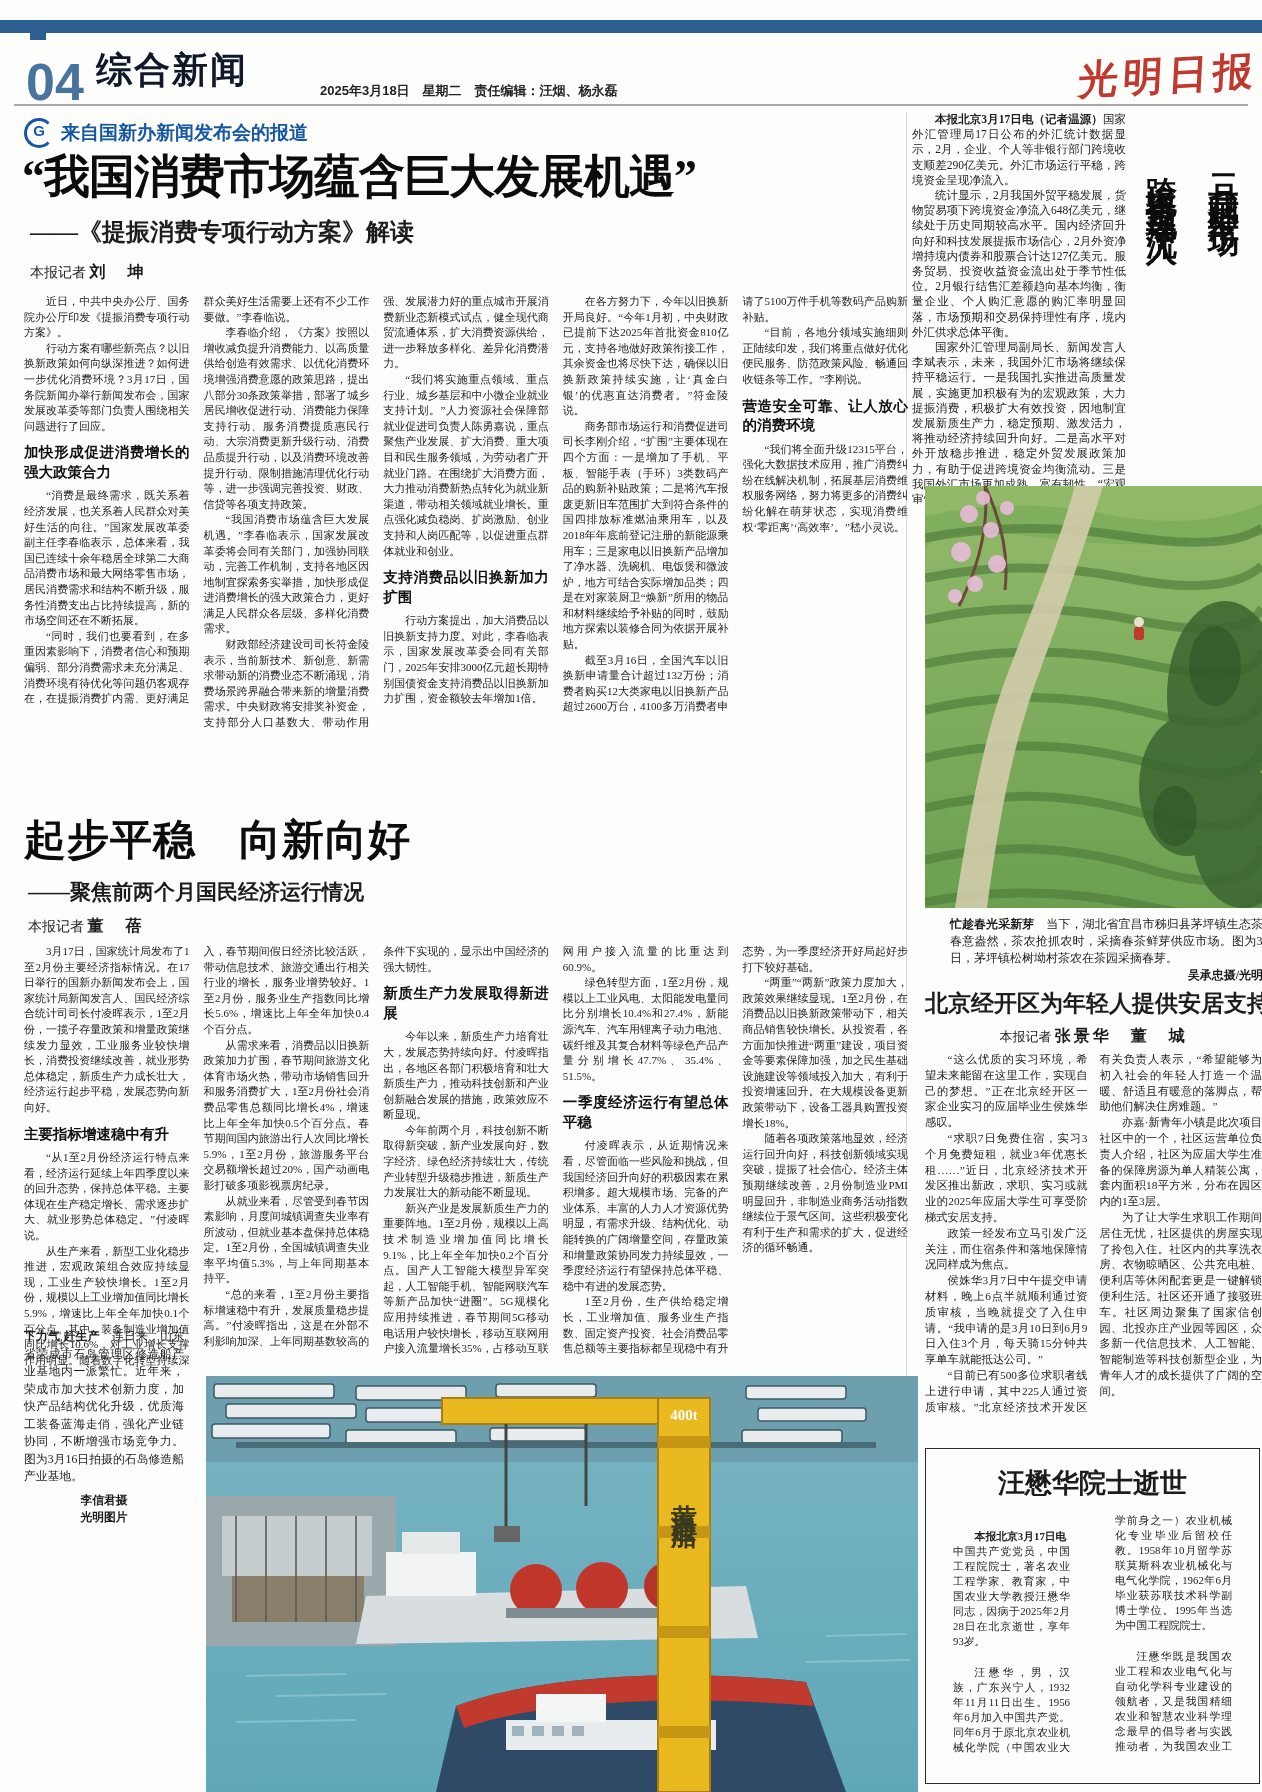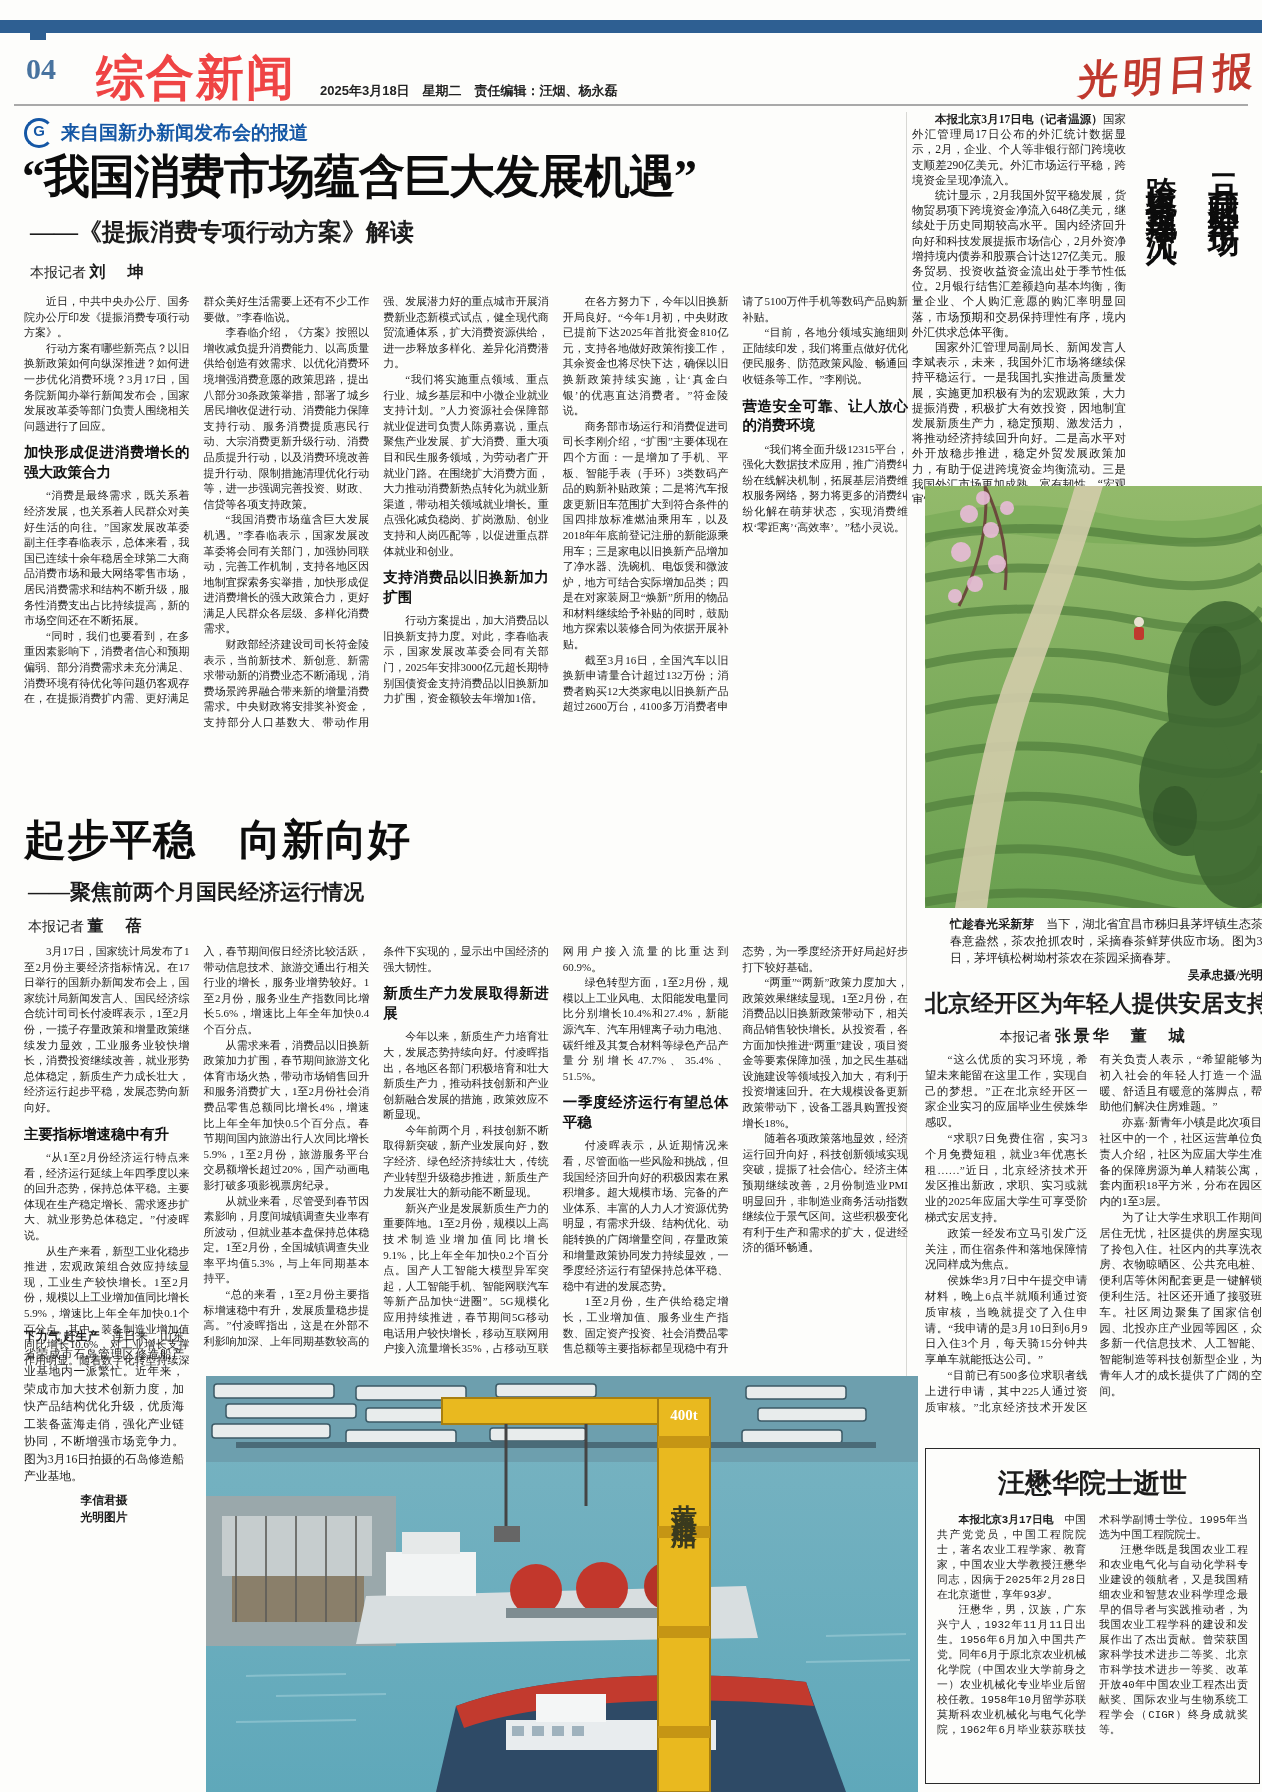--- a/index.html
+++ b/index.html
@@ -2,22 +2,22 @@
 <html><head>
 <meta charset="utf-8">
 <style>
   html,body{margin:0;padding:0;background:#e8e8e4;}
   .page{position:relative;width:1262px;height:1792px;background:#fdfdfb;margin:0 auto;
         font-family:"Liberation Serif","DejaVu Serif",serif;color:#1c1c1c;overflow:hidden;}
   .abs{position:absolute;}
   
   .topbar{left:0;top:20px;width:1262px;height:13px;background:#2e5f92;}
   .topbar-tab{left:30px;top:33px;width:16px;height:7px;background:#2e5f92;}
-  .page-no{left:26px;top:52px;font-size:30px;font-weight:700;color:#48739f;font-family:Liberation Serif, serif;}
-  .section-name{left:96px;top:46px;font-size:48px;font-weight:900;color:#ef4444;font-family:"Liberation Sans",sans-serif;letter-spacing:2px;}
+  .page-no{left:26px;top:52px;font-size:52px;font-weight:700;color:#48739f;font-family:Liberation Sans, sans-serif;}
+  .section-name{left:96px;top:46px;font-size:36px;font-weight:900;color:#0f172a;font-family:"Liberation Sans",sans-serif;letter-spacing:2px;}
   .dateline{left:320px;top:82px;font-size:13px;font-weight:700;color:#222;font-family:"Liberation Sans",sans-serif;}
   .masthead{left:1078px;top:48px;font-size:40px;font-weight:900;color:#c0392e;
             transform:rotate(-3deg) skewX(-6deg);letter-spacing:5px;}
   .head-rule{left:14px;top:104px;width:1234px;height:0;border-top:2px solid #a9a9a9;}
   .v-rule{left:906px;top:112px;width:0;height:1668px;border-left:1px solid #d8d8d4;}
   
   .kicker{left:24px;top:118px;display:flex;align-items:center;gap:7px;}
   .g-icon{width:24px;height:24px;border:3px solid #1557a5;border-radius:50%;color:#1557a5;
           font:900 15px/19px "Liberation Sans",sans-serif;text-align:center;border-right-color:transparent;}
   .kicker-label{font-size:19px;font-weight:900;color:#1557a5;font-family:"Liberation Sans",sans-serif;}
@@ -47,21 +47,21 @@
   
   .anju-headline{left:925px;top:988px;width:337px;font-size:23px;font-weight:900;text-align:center;white-space:nowrap;}
   .anju-byline{left:925px;top:1026px;width:337px;font-size:13px;text-align:center;}
   .anju-body{left:925px;top:1052px;width:337px;height:370px;column-count:2;column-gap:12px;
              font-size:11.3px;line-height:15.8px;}
   
   .obit-box{left:925px;top:1448px;width:335px;height:336px;border:1.5px solid #2a2a2a;box-sizing:border-box;
             padding:12px 11px 8px;}
   .obit-title{font-size:27px;font-weight:900;text-align:center;margin:4px 0 12px;font-family:"Liberation Sans",sans-serif;}
   .obit-body{column-count:2;column-gap:13px;font-size:10.8px;line-height:15px;height:252px;text-align:justify;overflow:hidden;column-fill:auto;}
-  .obit-body p{margin:0;text-indent:2em;font-family:Liberation Mono, monospace;}
+  .obit-body p{margin:16px;text-indent:2em;}
   
   .econ-headline{left:24px;top:812px;font-size:42px;font-weight:900;letter-spacing:1px;color:#0c0c0c;}
   .econ-deck{left:28px;top:878px;font-size:21px;font-weight:700;}
   .econ-byline{left:28px;top:916px;font-size:14px;}
   .econ-body{left:24px;top:944px;width:884px;height:428px;column-count:5;font-size:11px;line-height:15.6px;}
   
   .ship-caption{left:24px;top:1328px;width:160px;font-size:11.8px;line-height:17.5px;text-align:justify;}
   .ship-credit{margin-top:6px;font-weight:900;text-align:center;font-size:11.8px;line-height:17px;}
   b.lead-b{font-weight:900;}
 </style>

